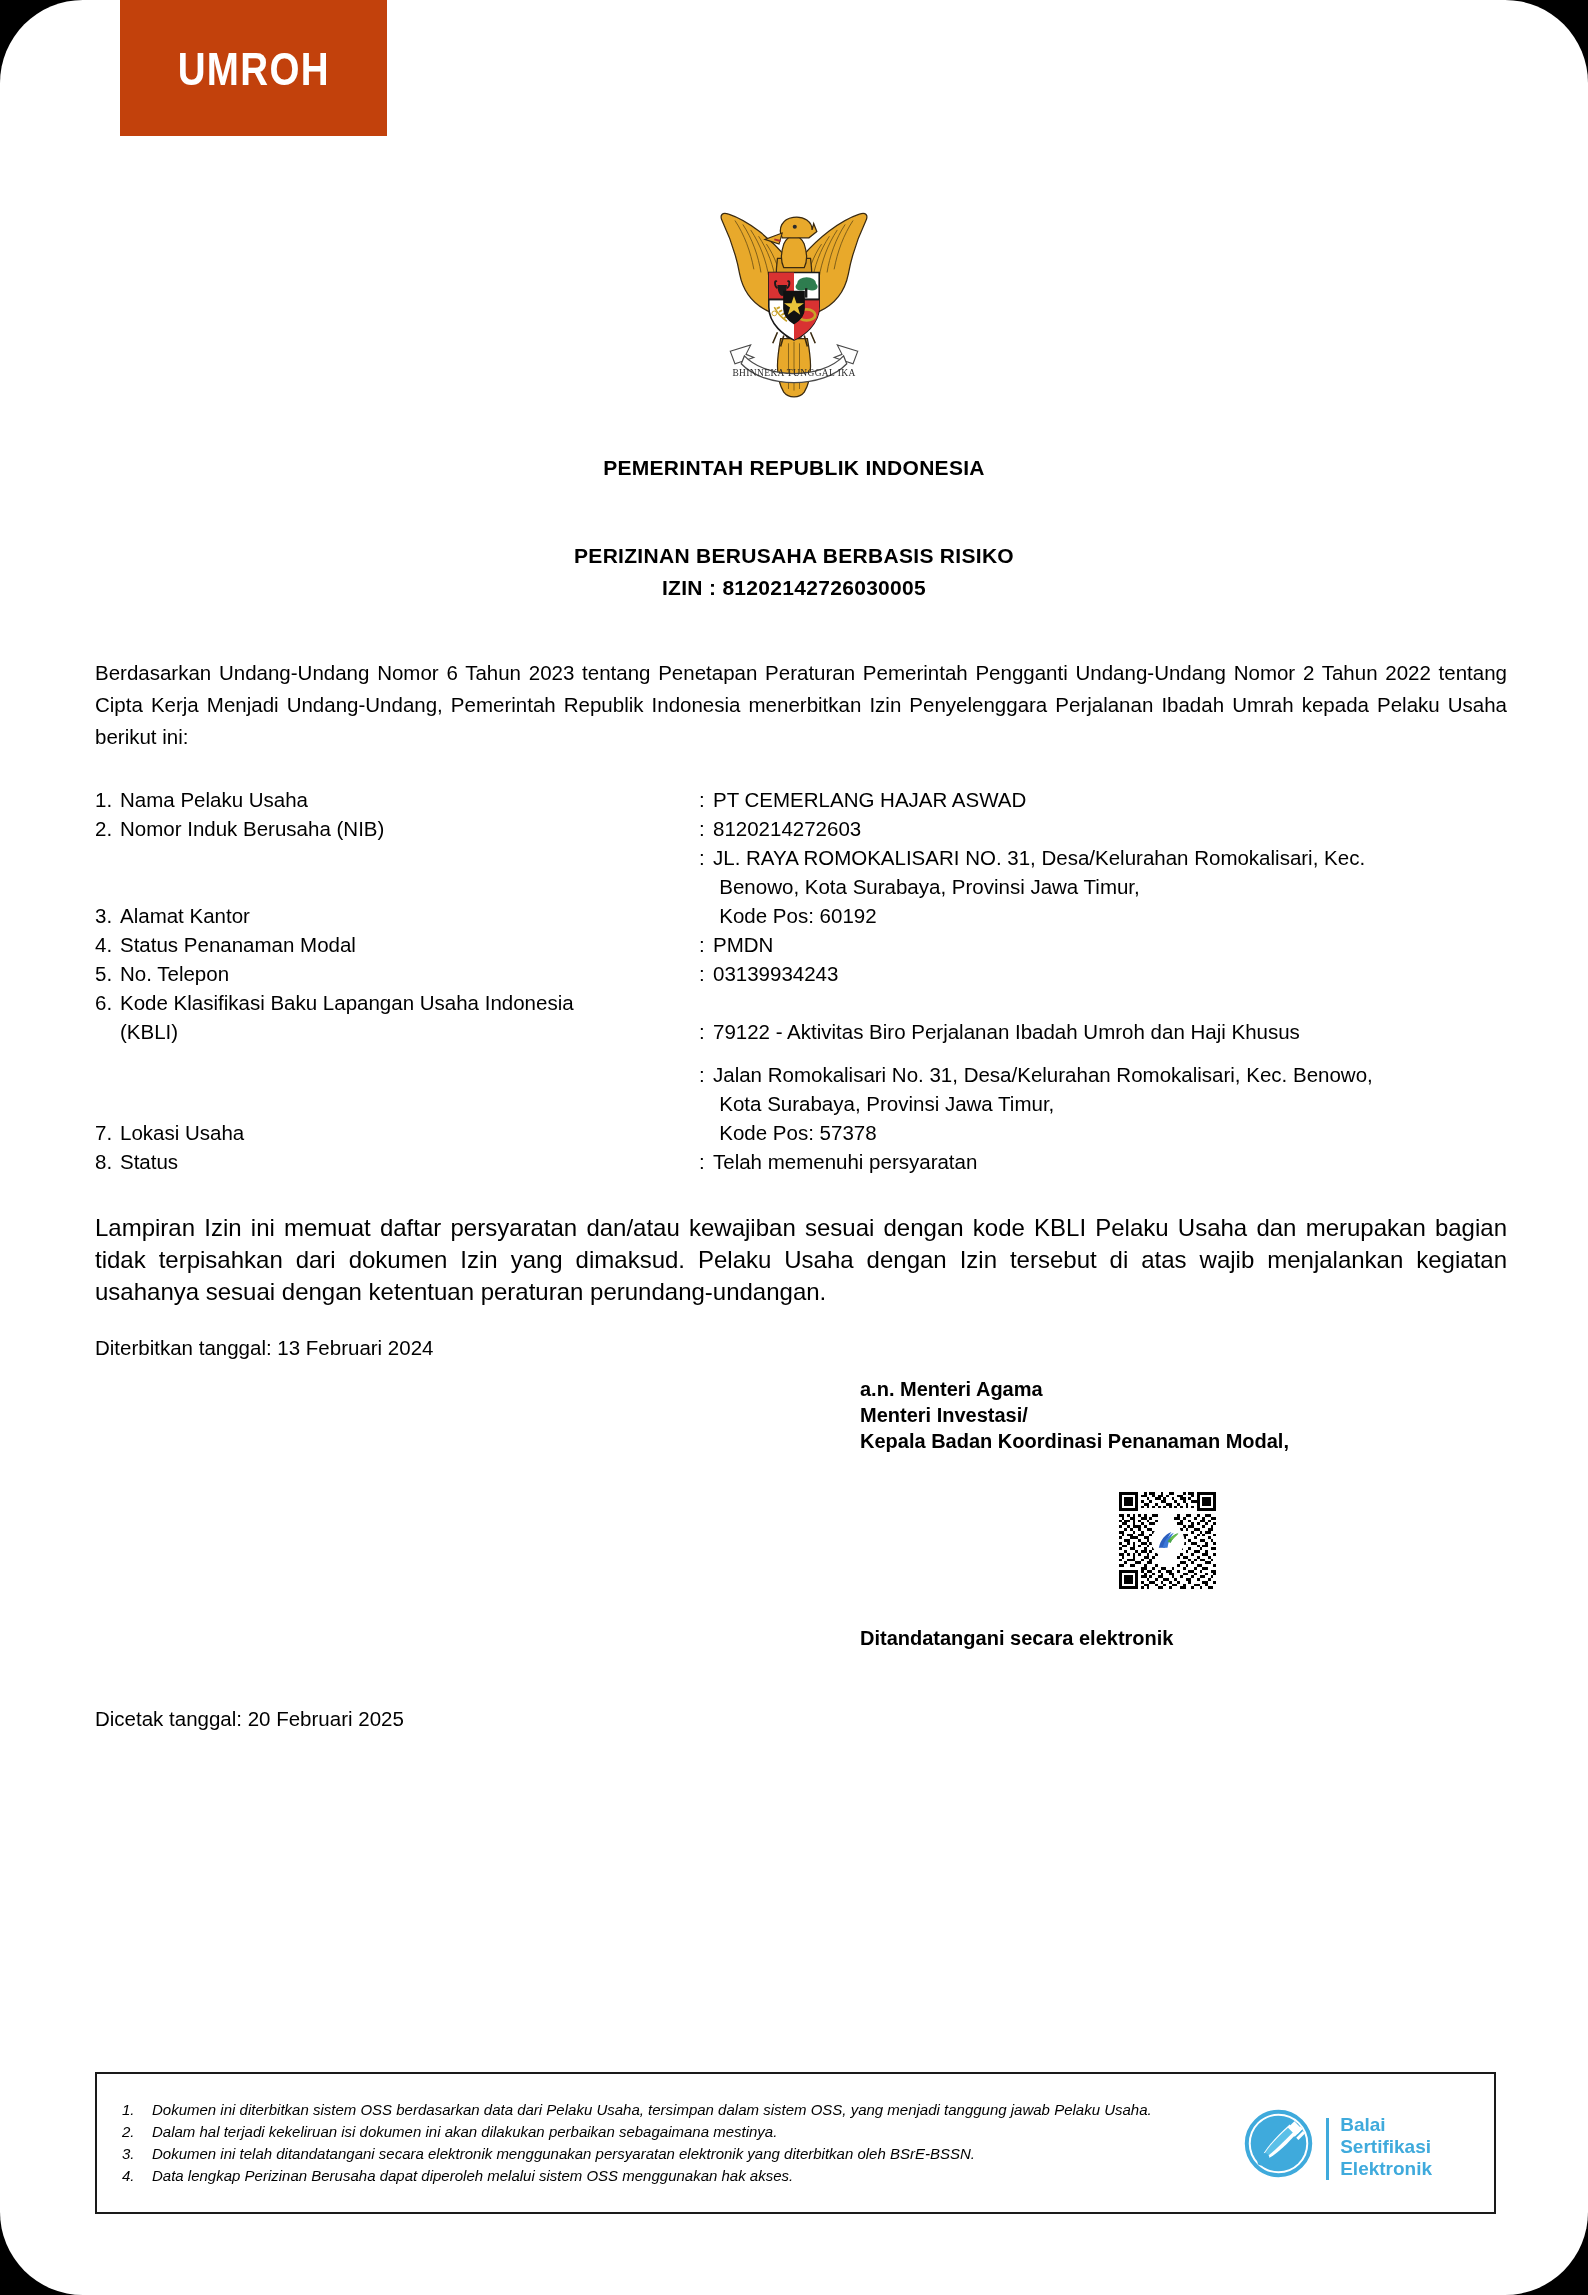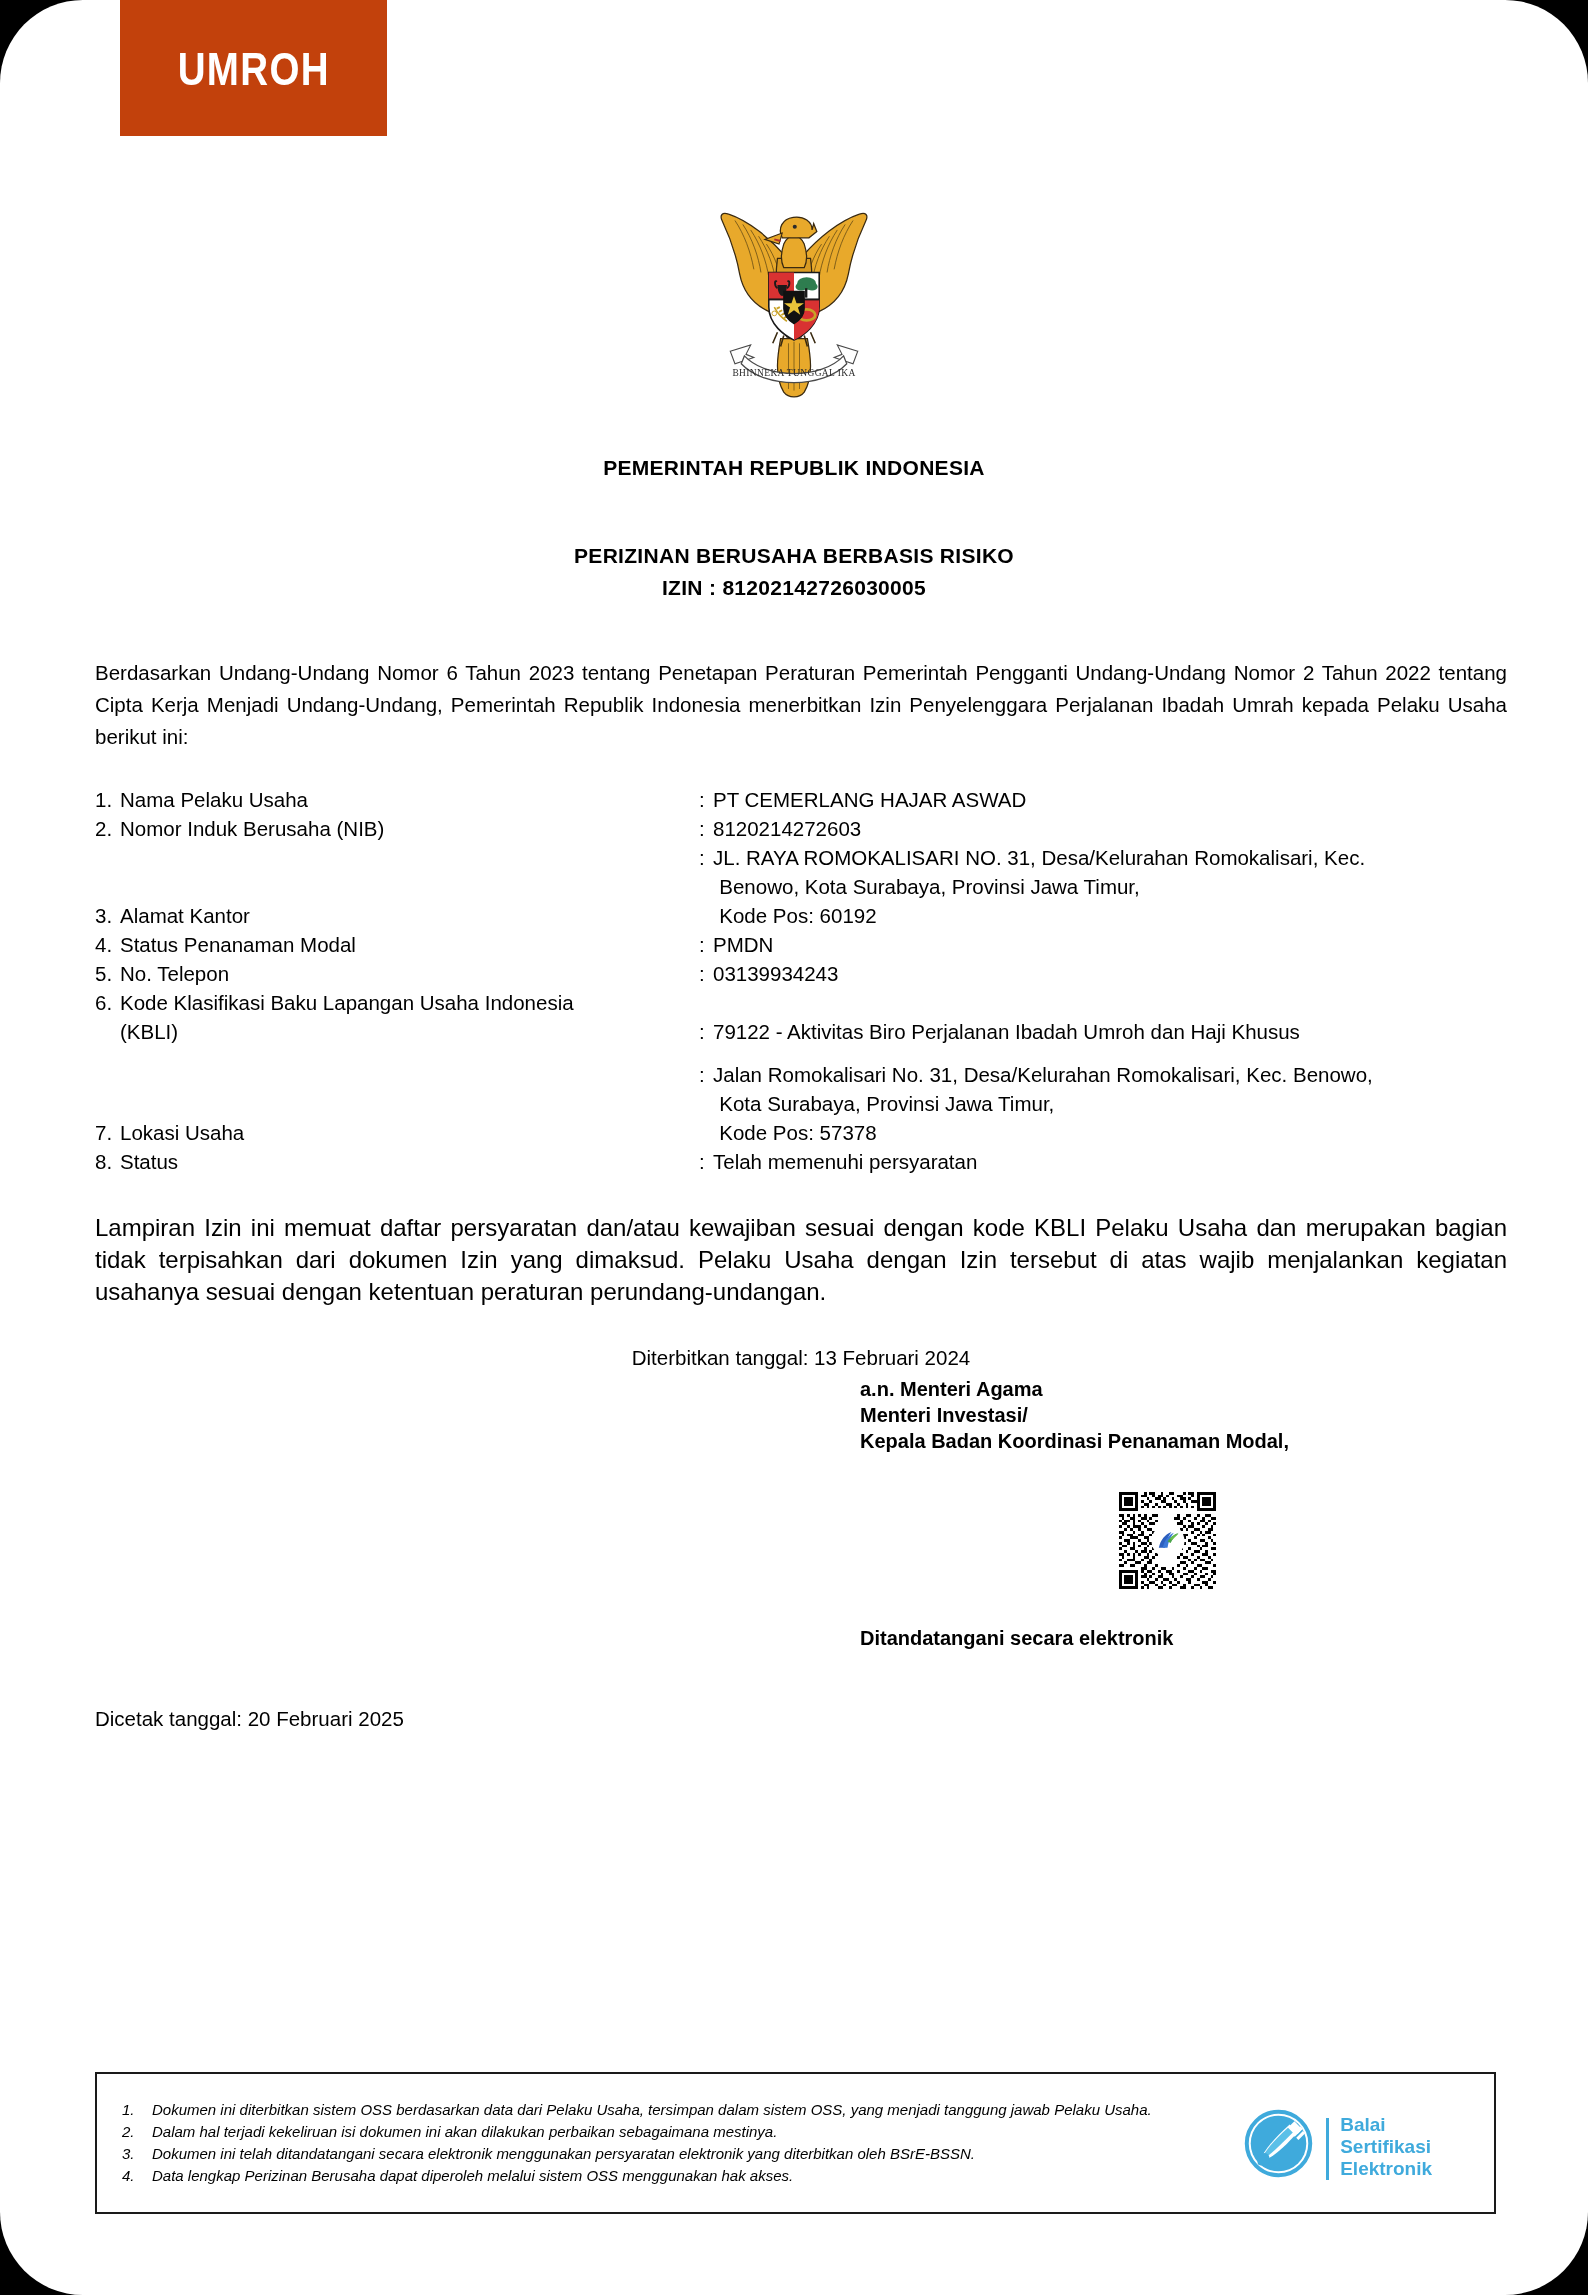--- a/index.html
+++ b/index.html
@@ -139,24 +139,23 @@
   .gap-row { height: 14px; }
 
   .closing-par {
     margin-top: 36px;
     font-size: 24px;
     line-height: 32px;
     text-align: justify;
     color: #000;
   }
   .issued-date {
-    margin-top: 38px;
+    margin-top: 28px;
     font-size: 20.5px;
     color: #000;
-    text-align: center;
   }
 
   
   .sign-block {
     position: absolute;
     left: 860px;
     top: 1376px;
     width: 615px;
     text-align: left;
   }

